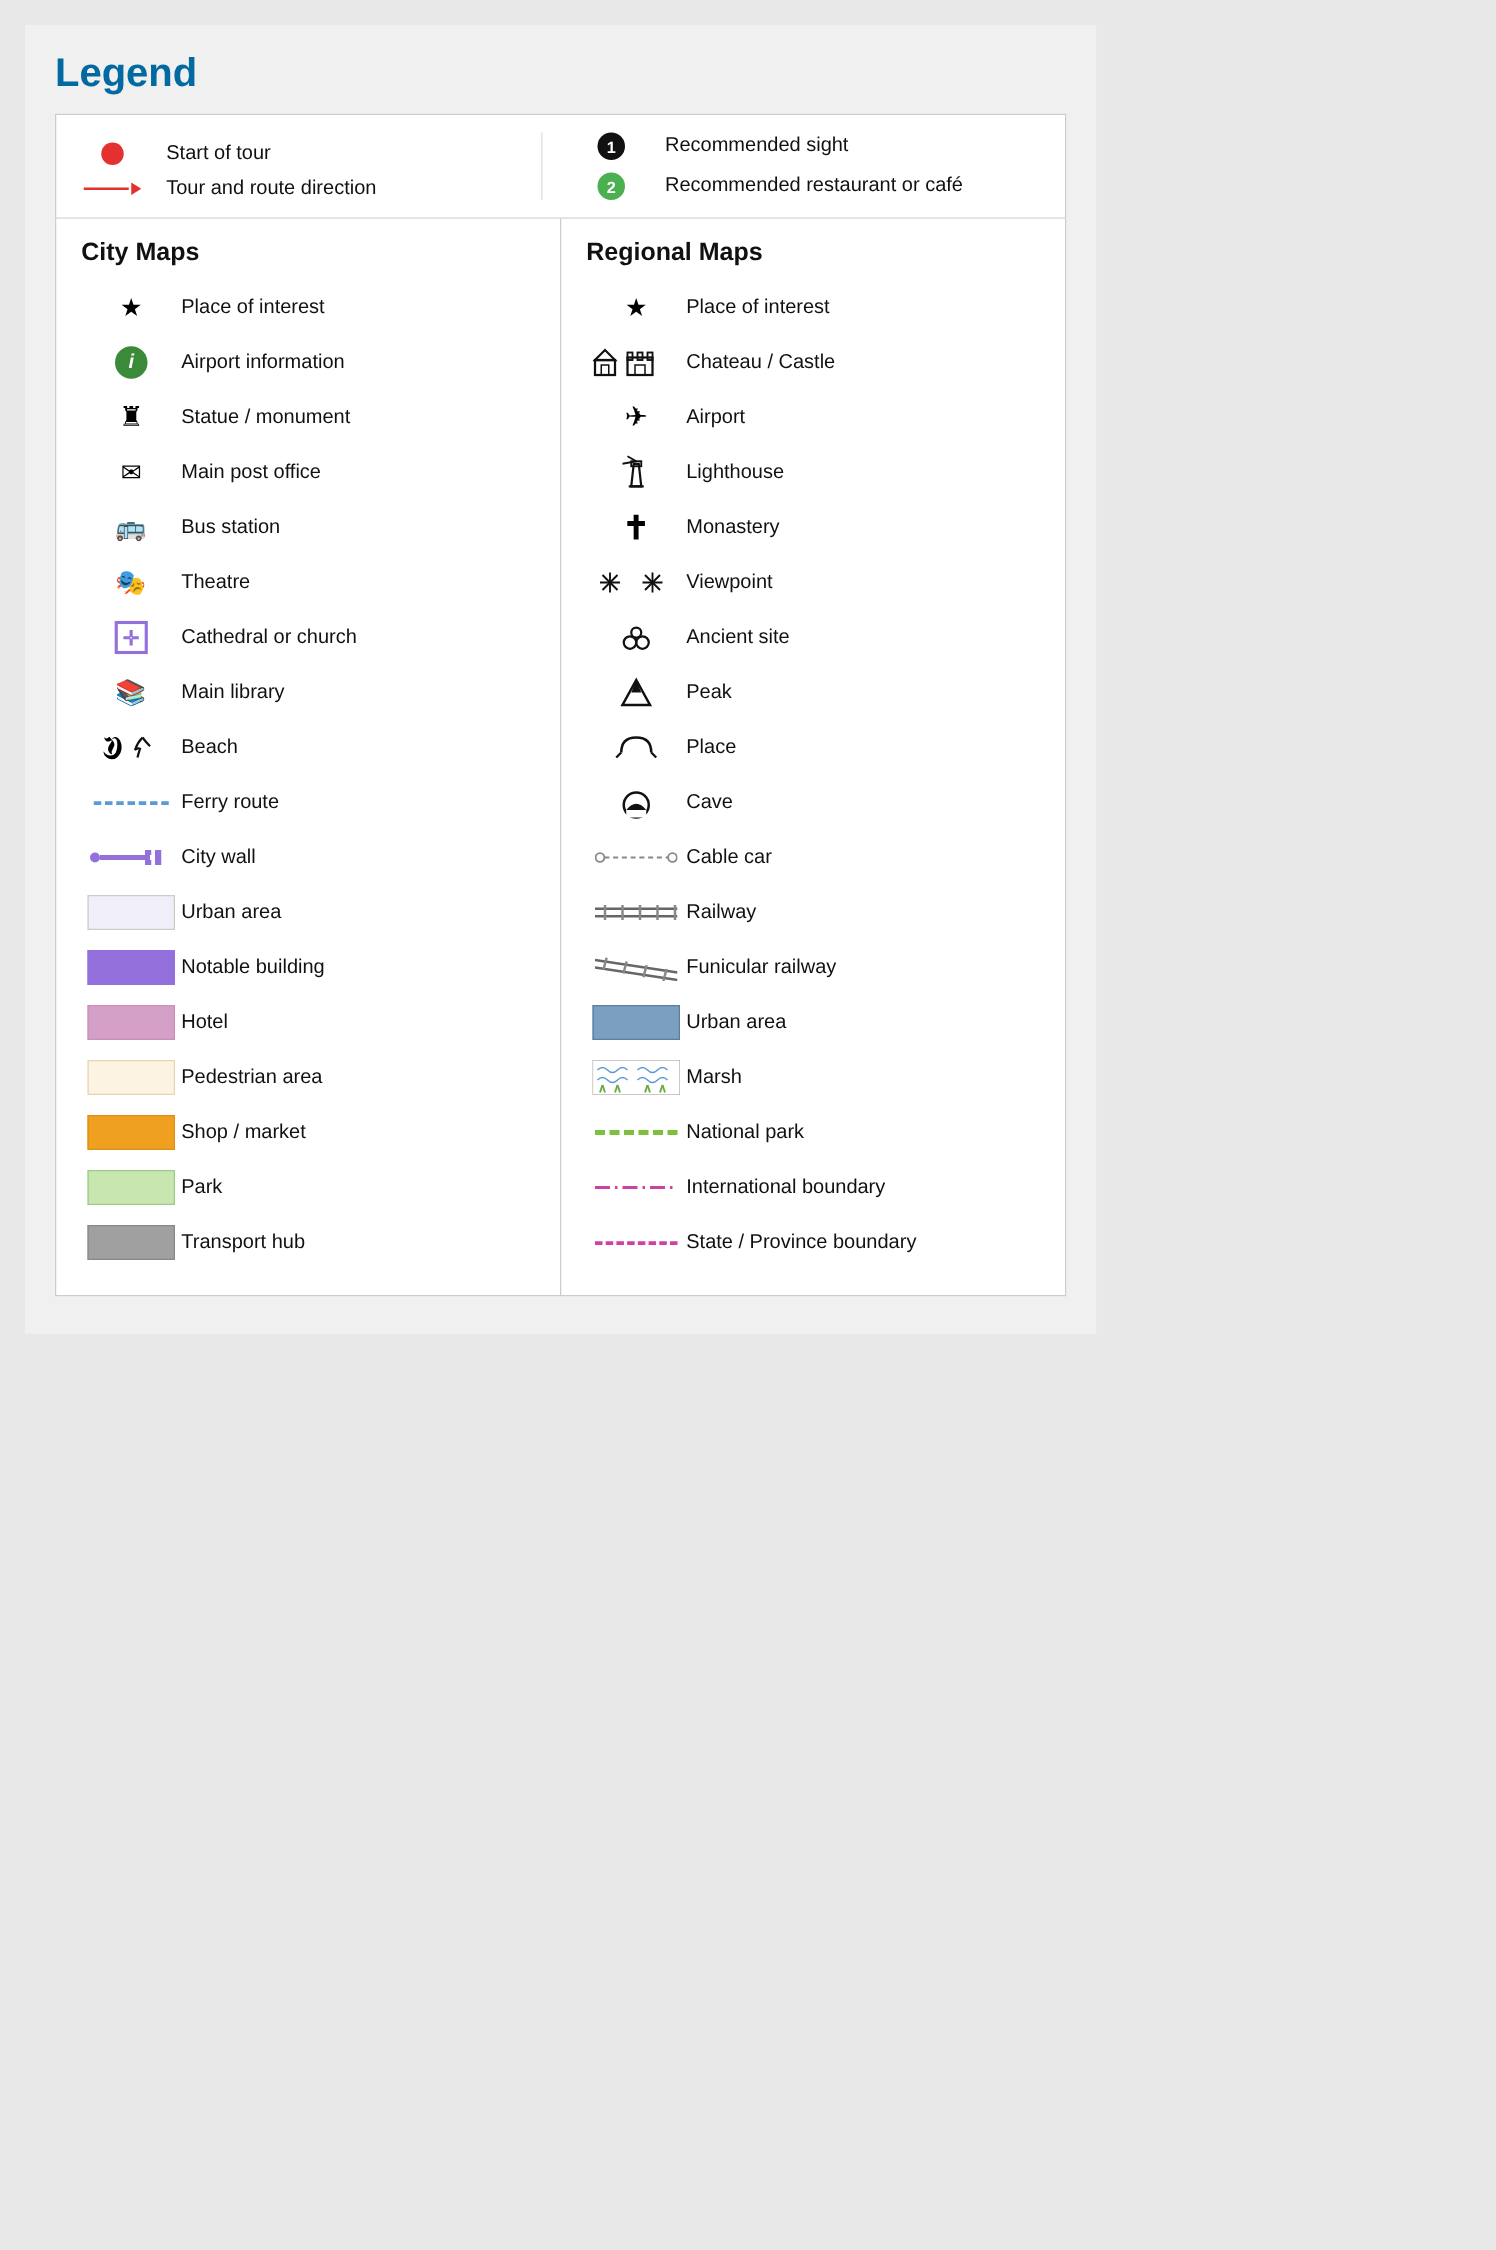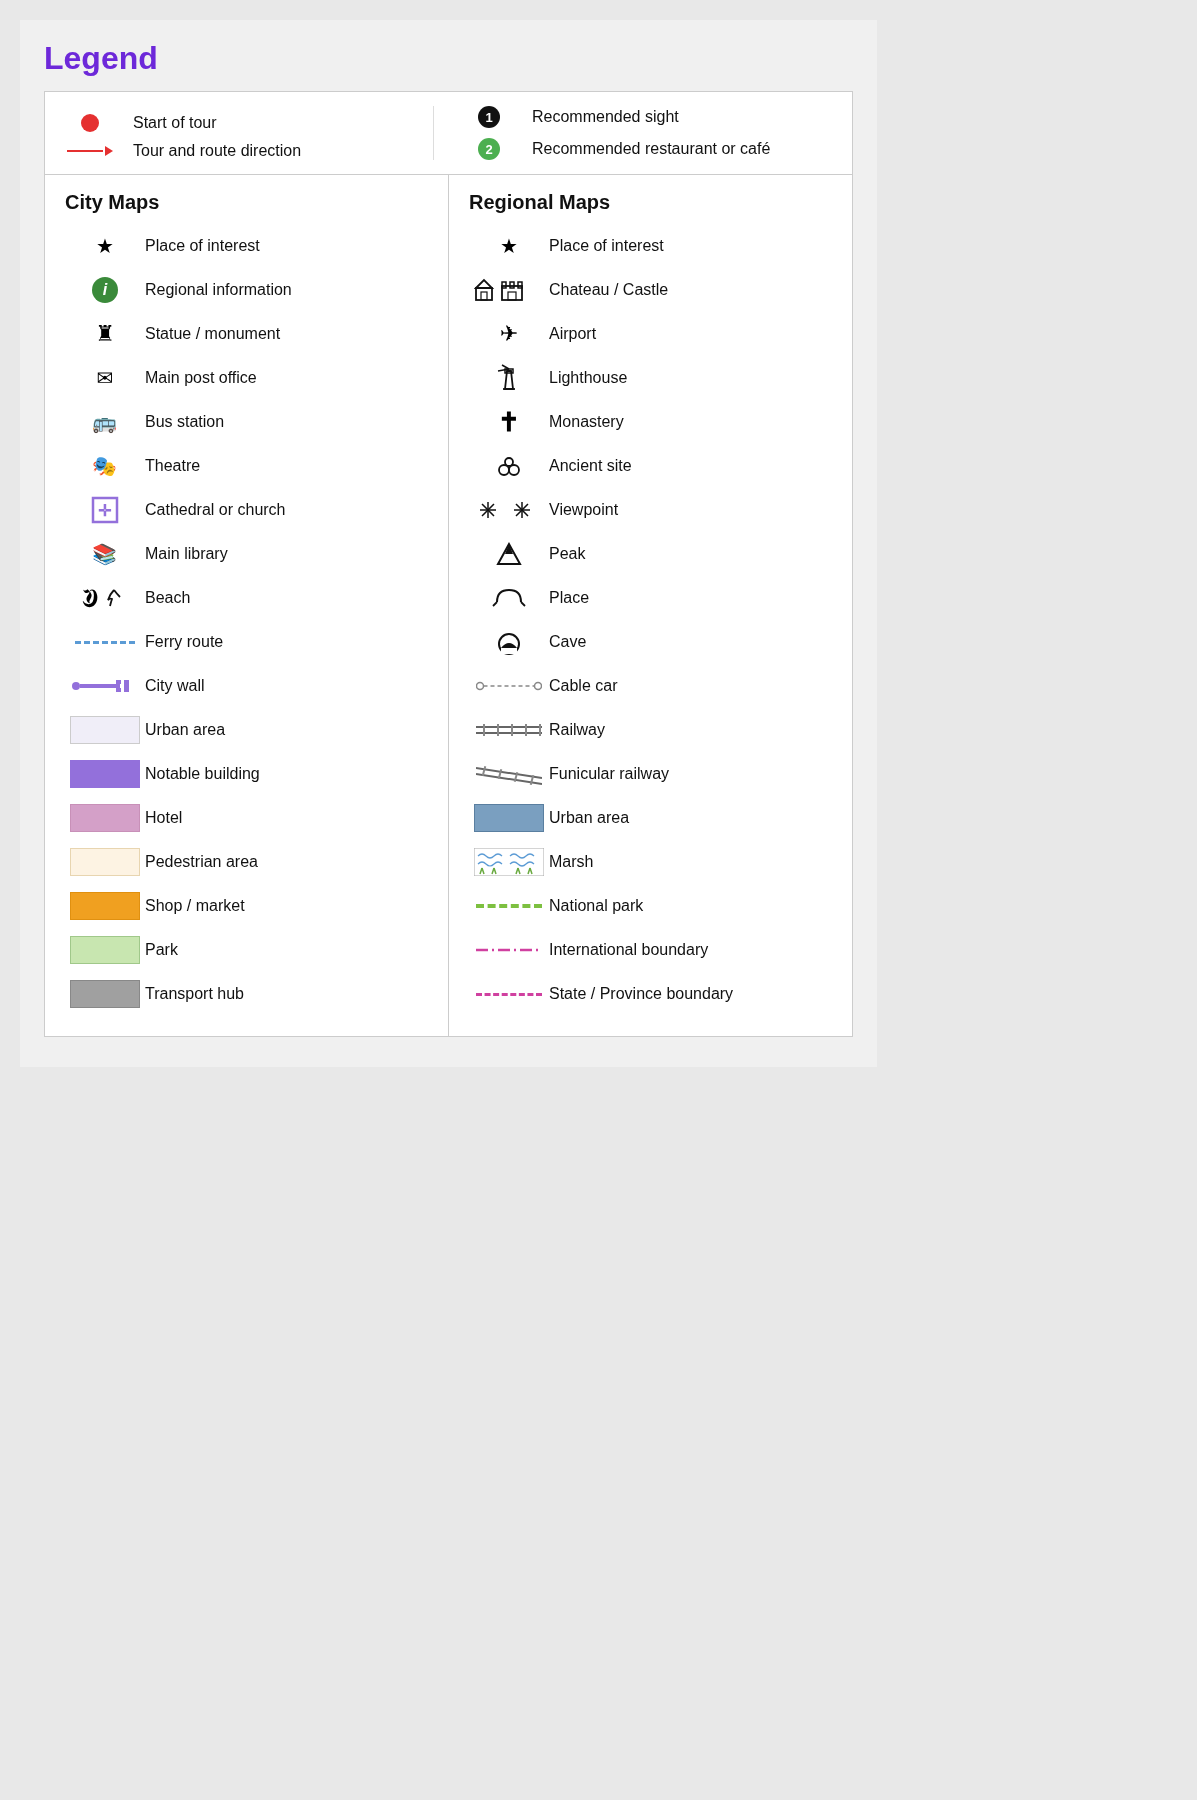--- a/index.html
+++ b/index.html
@@ -11,21 +11,21 @@
       padding: 20px;
     }
     .page {
       background: #f0f0f0;
       padding: 20px 24px 30px 24px;
     }
     h1.legend-title {
       font-size: 32px;
       font-weight: 900;
       margin-bottom: 14px;
-      color: #6d28d9;
+      color: #0369a1;
     }
     
     .header-box {
       background: white;
       border: 1px solid #ccc;
       display: flex;
       flex-direction: row;
       padding: 14px 20px;
       margin-bottom: 0;
       align-items: flex-end;
@@ -262,21 +262,21 @@
         <div class="legend-icon">
           <span class="star-icon">★</span>
         </div>
         <span class="legend-label">Place of interest</span>
       </div>
 
       <div class="legend-row">
         <div class="legend-icon">
           <div class="green-info">i</div>
         </div>
-        <span class="legend-label">Regional information</span>
+        <span class="legend-label">Airport information</span>
       </div>
 
       <div class="legend-row">
         <div class="legend-icon">
           <span class="statue-icon">♜</span>
         </div>
         <span class="legend-label">Statue / monument</span>
       </div>
 
       <div class="legend-row">
@@ -453,49 +453,49 @@
 
       <div class="legend-row">
         <div class="legend-icon">
           <span class="monastery-cross" style="font-size:26px;">✝</span>
         </div>
         <span class="legend-label">Monastery</span>
       </div>
 
       <div class="legend-row">
         <div class="legend-icon">
-          <svg width="30" height="28" viewBox="0 0 30 28">
-            <circle cx="10" cy="18" r="5" fill="none" stroke="#111" stroke-width="1.8"></circle>
-            <circle cx="20" cy="18" r="5" fill="none" stroke="#111" stroke-width="1.8"></circle>
-            <circle cx="15" cy="10" r="4" fill="none" stroke="#111" stroke-width="1.8"></circle>
-          </svg>
-        </div>
-        <span class="legend-label">Ancient site</span>
-      </div>
-
-      <div class="legend-row">
-        <div class="legend-icon">
           <svg width="66" height="28" viewBox="0 0 66 28">
 
             <g transform="translate(12,14)">
               <line x1="0" y1="-8" x2="0" y2="8" stroke="#111" stroke-width="1.5"></line>
               <line x1="-8" y1="0" x2="8" y2="0" stroke="#111" stroke-width="1.5"></line>
               <line x1="-6" y1="-6" x2="6" y2="6" stroke="#111" stroke-width="1.5"></line>
               <line x1="6" y1="-6" x2="-6" y2="6" stroke="#111" stroke-width="1.5"></line>
             </g>
 
             <g transform="translate(46,14)">
               <line x1="0" y1="-8" x2="0" y2="8" stroke="#111" stroke-width="1.5"></line>
               <line x1="-8" y1="0" x2="8" y2="0" stroke="#111" stroke-width="1.5"></line>
               <line x1="-6" y1="-6" x2="6" y2="6" stroke="#111" stroke-width="1.5"></line>
               <line x1="6" y1="-6" x2="-6" y2="6" stroke="#111" stroke-width="1.5"></line>
             </g>
           </svg>
         </div>
         <span class="legend-label">Viewpoint</span>
+      </div>
+
+      <div class="legend-row">
+        <div class="legend-icon">
+          <svg width="30" height="28" viewBox="0 0 30 28">
+            <circle cx="10" cy="18" r="5" fill="none" stroke="#111" stroke-width="1.8"></circle>
+            <circle cx="20" cy="18" r="5" fill="none" stroke="#111" stroke-width="1.8"></circle>
+            <circle cx="15" cy="10" r="4" fill="none" stroke="#111" stroke-width="1.8"></circle>
+          </svg>
+        </div>
+        <span class="legend-label">Ancient site</span>
       </div>
 
       <div class="legend-row">
         <div class="legend-icon">
           <svg width="30" height="28" viewBox="0 0 30 28">
             <polygon points="15,4 4,24 26,24" fill="none" stroke="#111" stroke-width="2"></polygon>
             <polygon points="15,4 11,14 19,14" fill="#111"></polygon>
           </svg>
         </div>
         <span class="legend-label">Peak</span>

